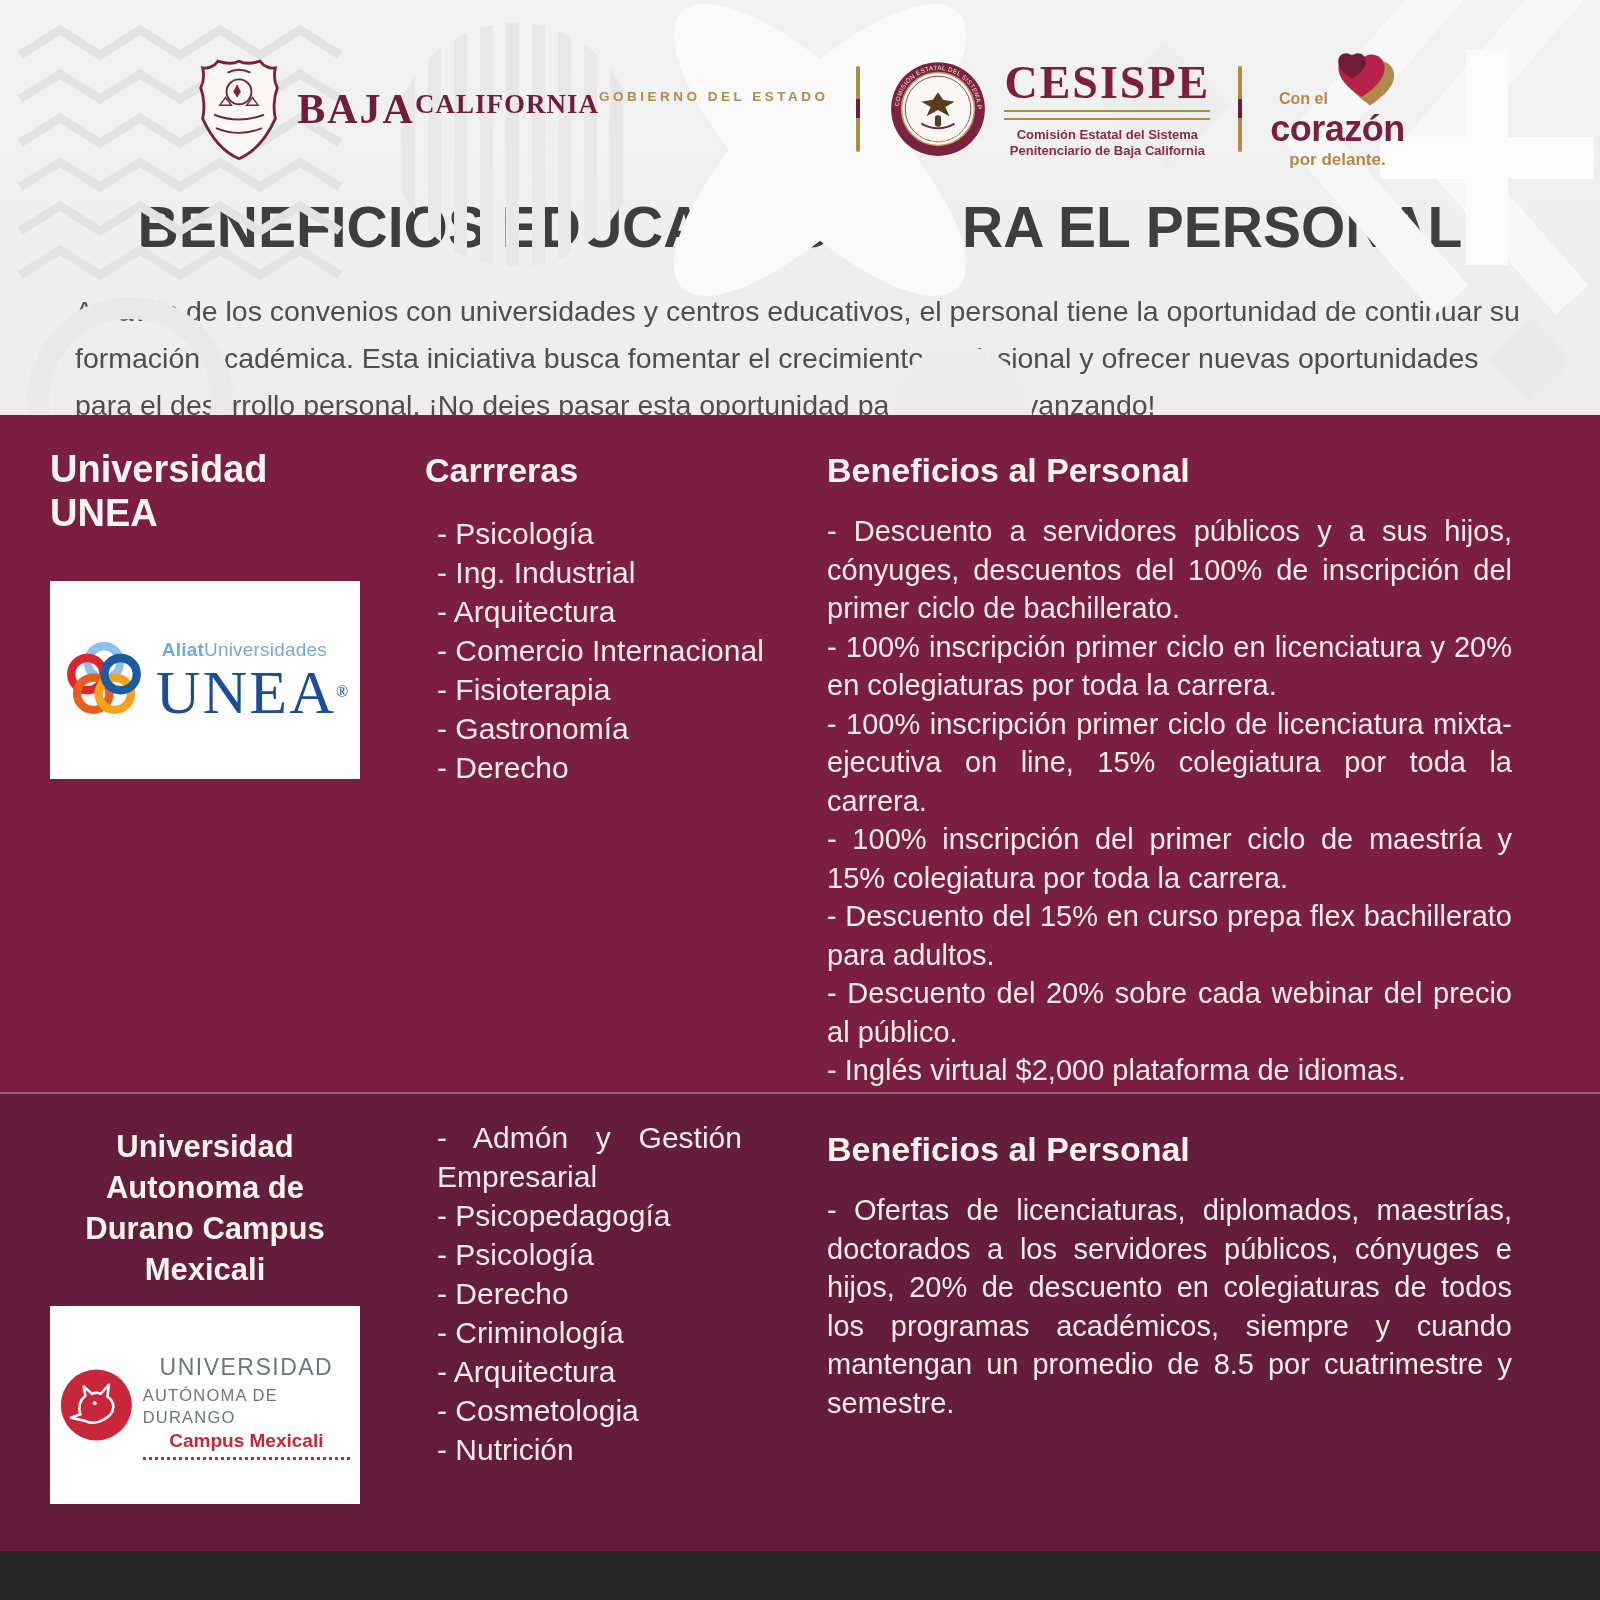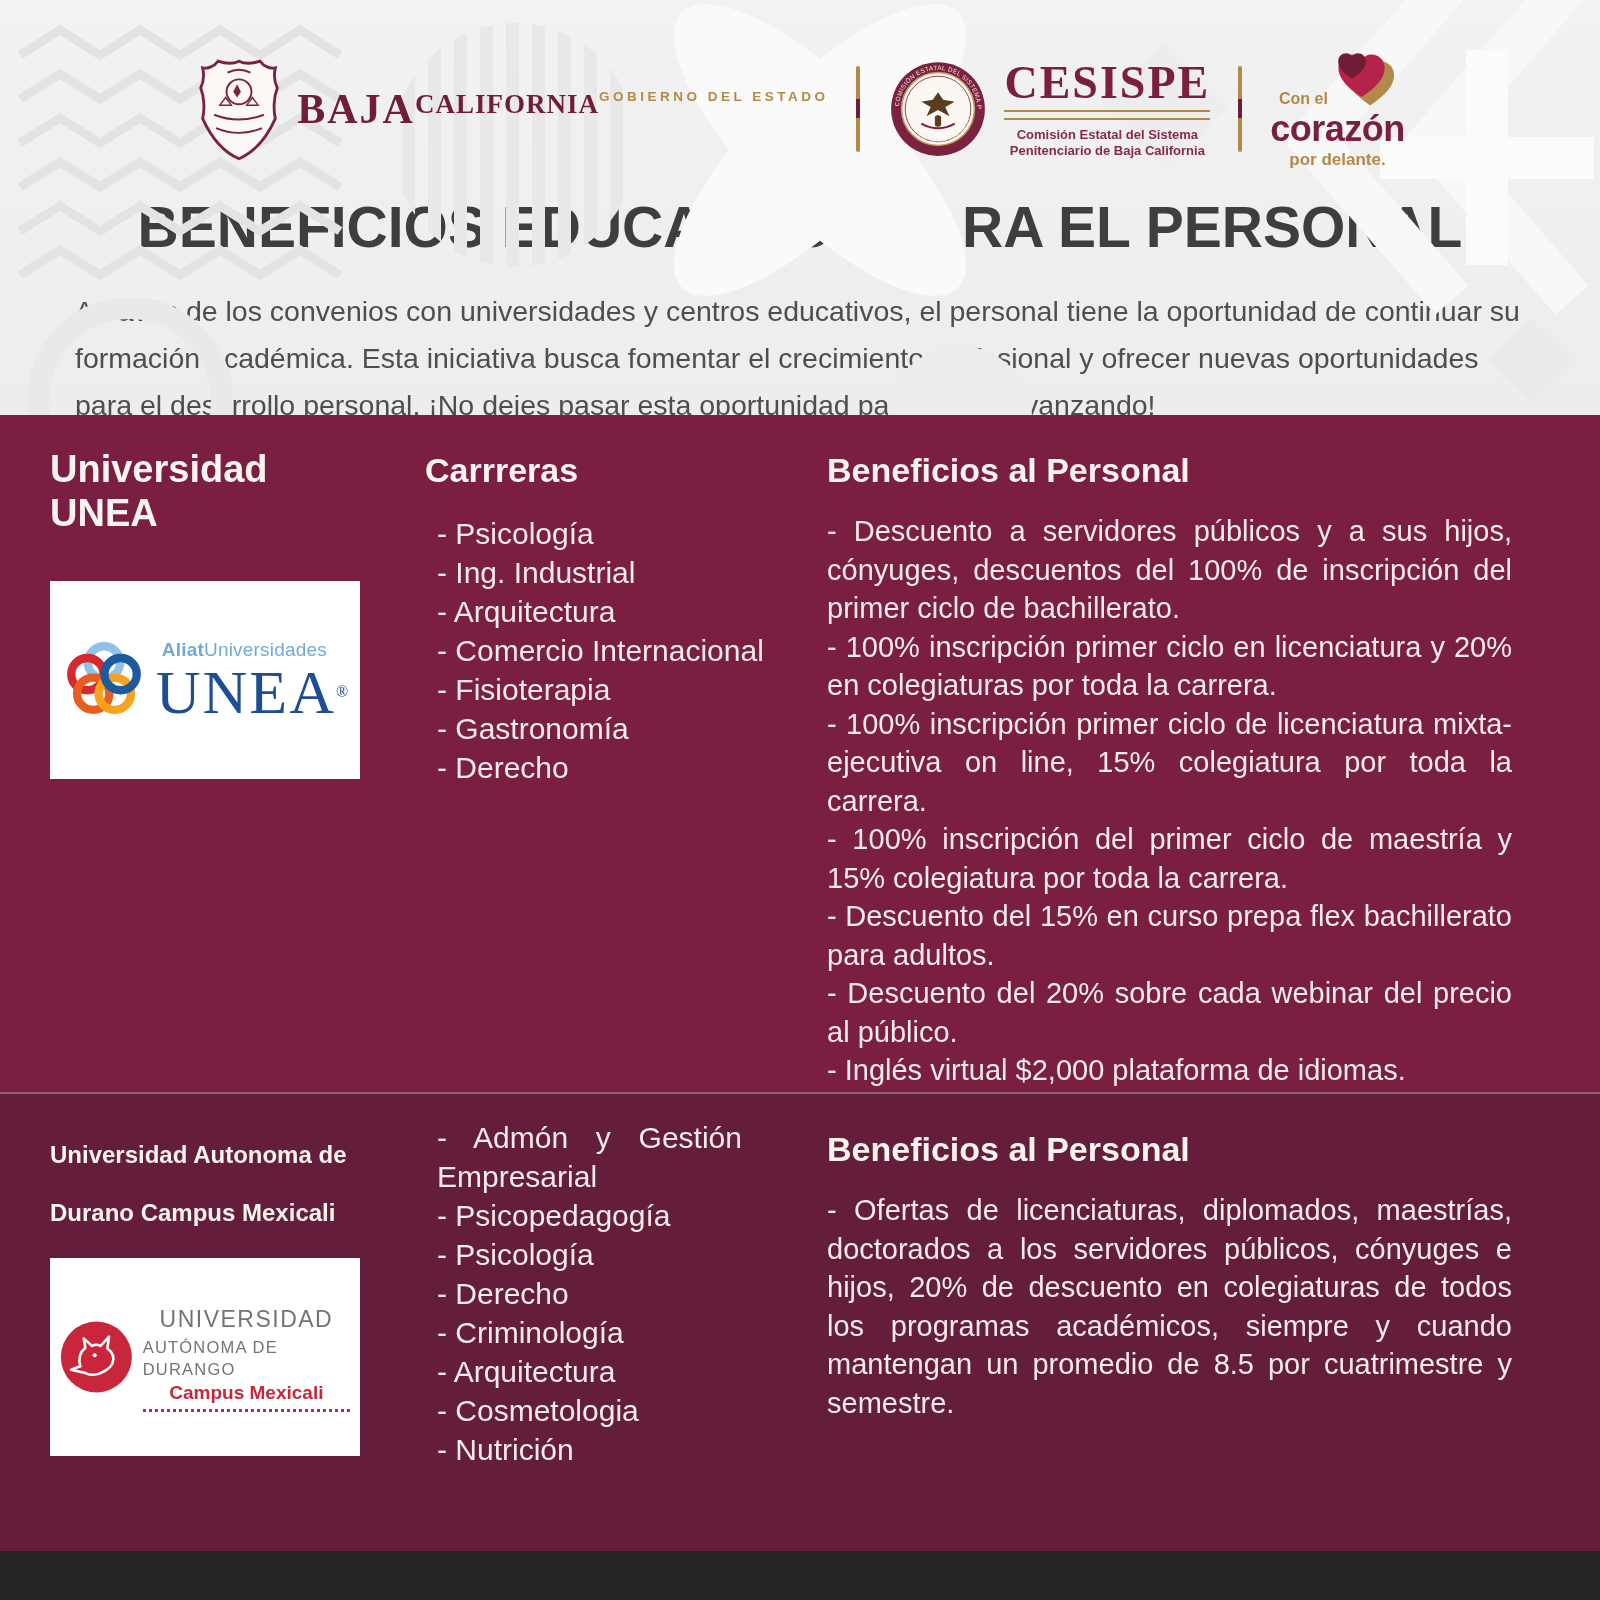--- a/index.html
+++ b/index.html
@@ -58,21 +58,21 @@
     padding:0 88px 0 50px;box-sizing:border-box;
     color:#f5ece9;position:relative;
   }
   .uni-1{height:677px;background:#7a1f42;}
   .uni-2{height:459px;background:#641e3b;border-top:2px solid rgba(255,255,255,0.3);}
   .left-sliver{position:absolute;left:0;top:415px;width:6px;height:1136px;background:#ffffff;}
   .uni h2{
     margin:32px 0 0 0;font-size:38px;line-height:44px;font-weight:bold;color:#faf4ef;
     max-width:320px;
   }
-  .uni-2 h2{font-size:24px;line-height:58px;max-width:310px;}
+  .uni-2 h2{font-size:31px;line-height:41px;max-width:310px;text-align:center;}
   .uni h3{margin:36px 0 0 0;font-size:34px;font-weight:bold;color:#faf4ef;}
   .careers{list-style:none;margin:24px 0 0 12px;padding:0;font-size:30px;line-height:39px;}
   .uni-2 .careers li{max-width:305px;text-align:justify;}
   .benefits{margin-top:22px;font-size:29px;line-height:38.5px;}
   .benefits p{margin:0;text-align:justify;}
 
   
   .logo-card{
     width:310px;height:198px;background:#ffffff;margin-top:46px;
     display:flex;align-items:center;justify-content:center;

